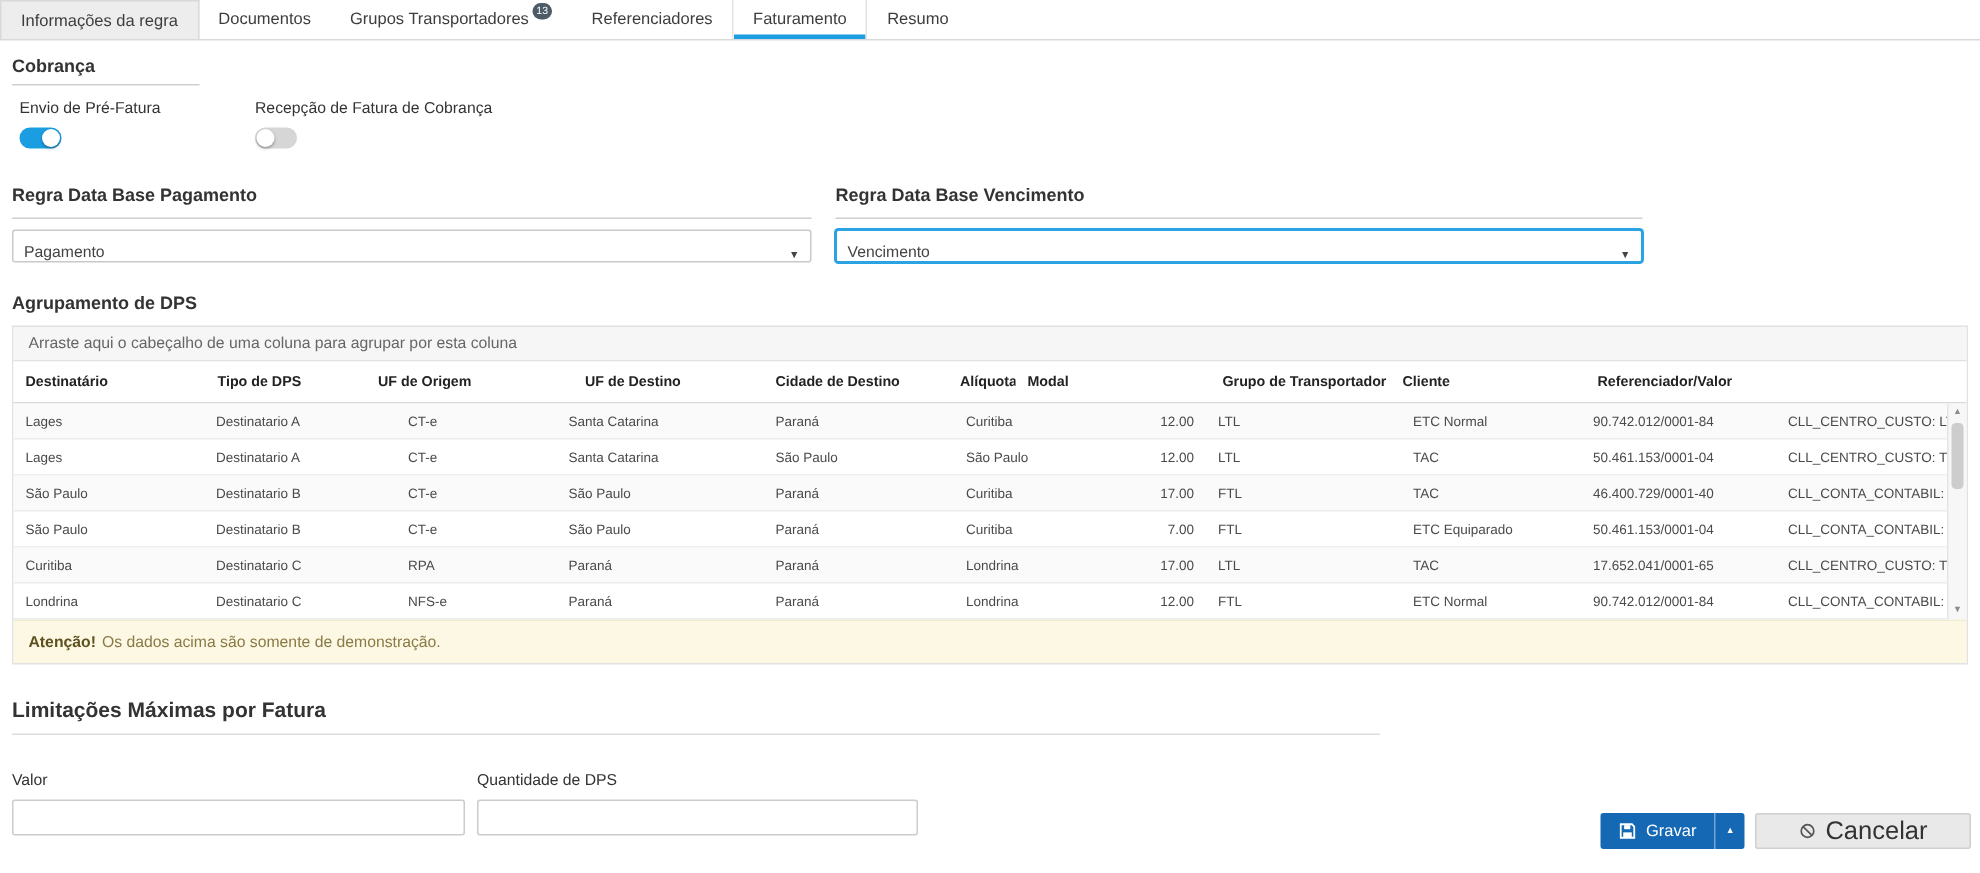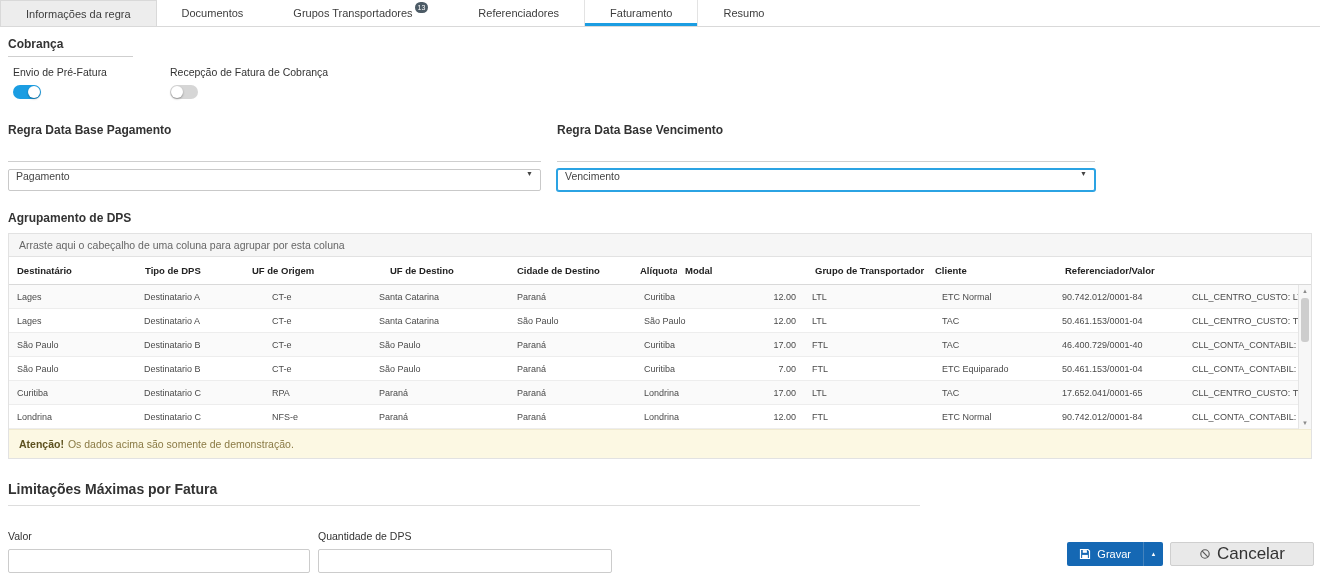--- a/index.html
+++ b/index.html
@@ -5,21 +5,21 @@
   * { box-sizing: border-box; margin: 0; padding: 0; }
   html,body { width: 1320px; height: 582px; overflow: hidden; }
   body {
     font-family: "Liberation Sans", "DejaVu Sans", sans-serif;
     background: #ffffff; color: #333;
   }
 
   
   .tabbar { display: flex; height: 27px; border-bottom: 1px solid #d9d9d9; background: #fff; }
   .tab {
-    display: flex; align-items: center; padding: 0 25px; font-size: 11px; color: #3d3d3d;
+    display: flex; align-items: center; padding: 0 13px; font-size: 11px; color: #3d3d3d;
     cursor: pointer; white-space: nowrap; position: relative;
   }
   .tab.boxed { background: #ededed; border: 1px solid #d9d9d9; border-bottom: none; }
   .tab.active { border-left: 1px solid #e3e3e3; border-right: 1px solid #e3e3e3;
     box-shadow: inset 0 -3px 0 var(--accent, #1b9de2); }
   .tab-badge {
     font-size: 7px; line-height: 1; background: #4c5b66; color: #fff; border-radius: 8px;
     padding: 2px 3px; margin-left: 2px; transform: translateY(-6px); min-width: 11px; text-align: center;
   }
 
@@ -38,24 +38,24 @@
     cursor: pointer; transition: background .1s; }
   .switch .knob { position: absolute; top: 1px; left: 1px; width: 12px; height: 12px; border-radius: 50%;
     background: #fff; box-shadow: 0 1px 2px rgba(0,0,0,.35); }
   .switch.on { background: var(--accent, #1b9de2); }
   .switch.on .knob { left: auto; right: 1px; }
 
   
   .regras-row { display: flex; gap: 16px; margin-top: 24px; }
   .regra-col { width: 533px; }
   .regra-col.right { width: 538px; }
-  .regra-title { font-size: 12px; font-weight: 700; padding-bottom: 24px; border-bottom: 1px solid #cfcfcf; }
+  .regra-title { font-size: 12px; font-weight: 700; padding-bottom: 8px; border-bottom: 1px solid #cfcfcf; }
   .select {
     margin-top: 7px; height: 22px; border: 1px solid #c9c9c9; border-radius: 2px; background: #fff;
-    display: flex; align-items: flex-start; justify-content: space-between; padding: 0 7px;
+    display: flex; align-items: flex-end; justify-content: space-between; padding: 0 7px;
     font-size: 10.5px; color: #444; cursor: pointer;
   }
   .select .caret { font-size: 7px; color: #444; }
   .select.focused { border-color: #2ba3e3; box-shadow: 0 0 0 1px #2ba3e3; }
 
   
   .agrup-title { margin-top: 20px; }
   .grid { margin-top: 8px; border: 1px solid #e2e2e2; }
   .group-bar { background: #f6f6f6; border-bottom: 1px solid #e2e2e2; padding: 5px 10px;
     font-size: 10.5px; color: #666; cursor: default; }

